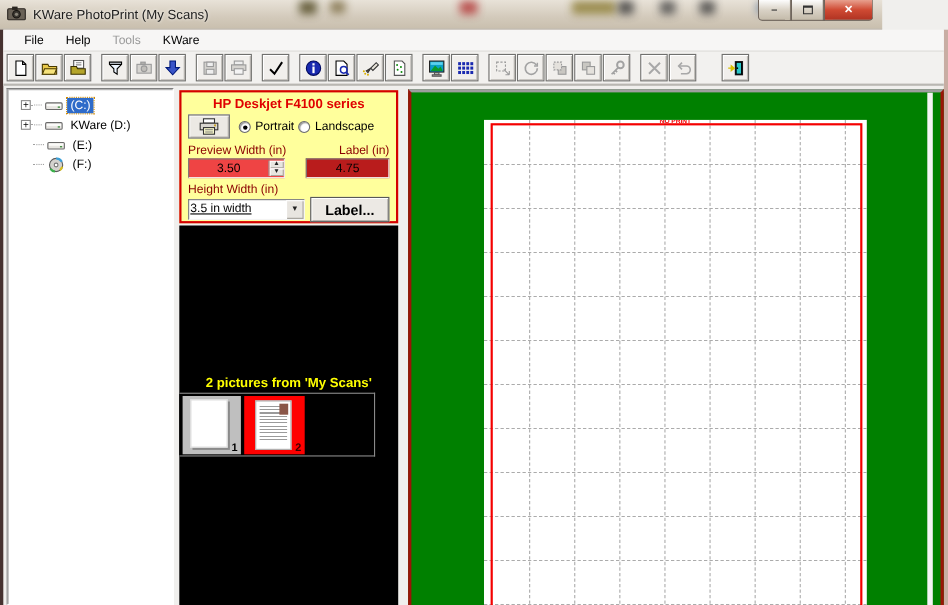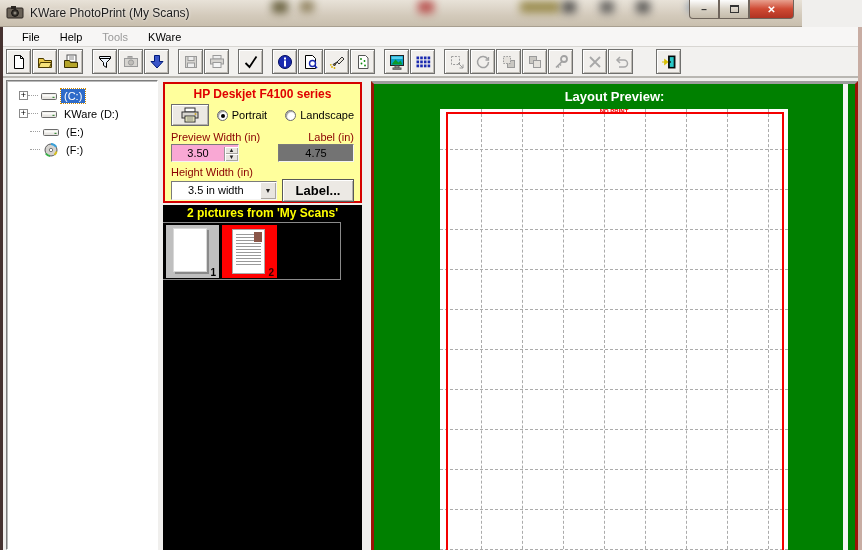--- a/index.html
+++ b/index.html
@@ -53,47 +53,47 @@
   .tree-label{padding:1px 3px;white-space:nowrap;}
   .tree-label.selected{background:#2e6bc9;color:#fff;outline:1px dotted #d08a00;}
 
   
   .mid-col{position:absolute;left:163px;top:82px;width:199px;height:468px;display:flex;flex-direction:column;border-radius:31px;}
   .printer-panel{height:121px;background:#ffff9c;border:2px solid #d40000;padding:3px 6px 4px 6px;position:relative;}
   .pp-title{text-align:center;color:#e00000;font-weight:bold;font-size:12px;}
   .pp-row2{display:flex;align-items:center;margin-top:3px;}
   .print-btn{width:38px;height:22px;background:#ece9e4;border:1px solid #6e6e6e;
     box-shadow:inset 1px 1px 0 #fff, inset -1px -1px 0 #b5b2ac;display:flex;align-items:center;justify-content:center;}
-  .radio-group{display:flex;align-items:center;margin-left:8px;gap:18px;}
+  .radio-group{display:flex;align-items:center;margin-left:8px;gap:4px;}
   .radio{display:flex;align-items:center;gap:4px;color:#000;}
   .radio-circle{width:11px;height:11px;border-radius:50%;background:#fff;border:1px solid #6a6a6a;
     box-shadow:inset 1px 1px 1px #9a9a9a;position:relative;}
   .radio-circle.checked::after{content:"";position:absolute;left:3px;top:3px;width:4px;height:4px;border-radius:50%;background:#000;}
   .pp-labels{display:flex;justify-content:space-between;margin-top:5px;color:#8b0000;}
   .pp-fields{display:flex;justify-content:space-between;margin-top:1px;}
-  .spin-field{width:68px;height:18px;background:#f9a8d4;border:1px solid;border-color:#7a7a7a #f4f4f4 #f4f4f4 #7a7a7a;
-    display:flex;align-items:flex-end;}
+  .spin-field{width:88px;height:18px;background:#ef4444;border:1px solid;border-color:#7a7a7a #f4f4f4 #f4f4f4 #7a7a7a;
+    display:flex;align-items:center;}
   .spin-value{flex:1;text-align:center;line-height:16px;color:#000;}
   .spin-btns{width:14px;display:flex;flex-direction:column;border-left:1px solid #9a9a9a;}
   .spin-up,.spin-down{flex:1;background:#e8e5e0;box-shadow:inset 1px 1px 0 #fff, inset -1px -1px 0 #a9a6a0;
     font-size:6px;line-height:7px;text-align:center;color:#222;}
-  .height-field{width:76px;height:18px;background:#737373;border:1px solid;border-color:#7a7a7a #f4f4f4 #f4f4f4 #7a7a7a;
+  .height-field{width:76px;height:18px;background:#b91c1c;border:1px solid;border-color:#7a7a7a #f4f4f4 #f4f4f4 #7a7a7a;
     text-align:center;line-height:16px;color:#000;}
   .pp-def-label{margin-top:4px;color:#8b0000;}
   .pp-row6{display:flex;justify-content:space-between;margin-top:1px;align-items:center;}
   .combo{width:106px;height:19px;background:#fff;border:1px solid;border-color:#7a7a7a #f4f4f4 #f4f4f4 #7a7a7a;
     display:flex;align-items:stretch;}
-  .combo-text{flex:1;line-height:17px;padding-left:16px;color:#000;}
+  .combo-text{flex:1;line-height:17px;padding-left:1px;color:#000;text-decoration:underline;}
   .combo-btn{width:16px;background:#e8e5e0;box-shadow:inset 1px 1px 0 #fff, inset -1px -1px 0 #a9a6a0;
     font-size:7px;text-align:center;line-height:17px;color:#222;}
   .label-btn{width:72px;height:23px;background:#ece9e4;border:1px solid #585858;
     box-shadow:inset 1px 1px 0 #fff, inset -1px -1px 0 #b5b2ac;font-weight:bold;font-size:13px;
     text-align:center;line-height:21px;color:#000;}
 
-  .black-zone{flex:1;background:#000;margin-top:2px;display:flex;flex-direction:column;}
+  .black-zone{flex:1;background:#000;margin-top:2px;display:flex;flex-direction:column;justify-content:center;}
   .pics-header{height:17px;text-align:center;color:#ffff00;font-weight:bold;font-size:12px;line-height:16px;}
   .thumbs-box{height:58px;width:178px;border:1px solid #8a8a8a;border-left:none;background:#000;position:relative;}
   .thumb-cell{position:absolute;top:2px;height:53px;}
   .thumb-cell.c1{left:3px;width:53px;background:#bfbfbf;}
   .thumb-cell.c2{left:59px;width:55px;background:#ff0000;}
   .blank-page{position:absolute;left:7px;top:3px;width:34px;height:44px;background:#fff;
     border:1px solid #d8d8d8;box-shadow:2px 2px 0 #8a8a8a;}
   .doc-page{position:absolute;left:10px;top:4px;width:33px;height:45px;background:#fff;border:1px solid #aaa;}
   .doc-lines{position:absolute;left:3px;right:3px;top:4px;bottom:8px;
     background:repeating-linear-gradient(to bottom,#9a9a9a 0 1px,transparent 1px 3px);}
@@ -493,21 +493,20 @@
           <div class="doc-lines"></div>
           <div class="doc-photo"></div>
         </div>
         <div class="thumb-num">2</div>
       </div>
     </div>
   </div>
 </div>
 
 <div class="preview-panel">
-  <div class="preview-title">Layout Preview:</div>
   <div class="white-strip"></div>
   <div class="page" id="preview-page">
 
   <div class="gridline-v" style="left: 41px;"></div>
       <div class="gridline-v" style="left: 82px;"></div>
       <div class="gridline-v" style="left: 123px;"></div>
       <div class="gridline-v" style="left: 164px;"></div>
       <div class="gridline-v" style="left: 205px;"></div>
       <div class="gridline-v" style="left: 246px;"></div>
       <div class="gridline-v" style="left: 287px;"></div>

